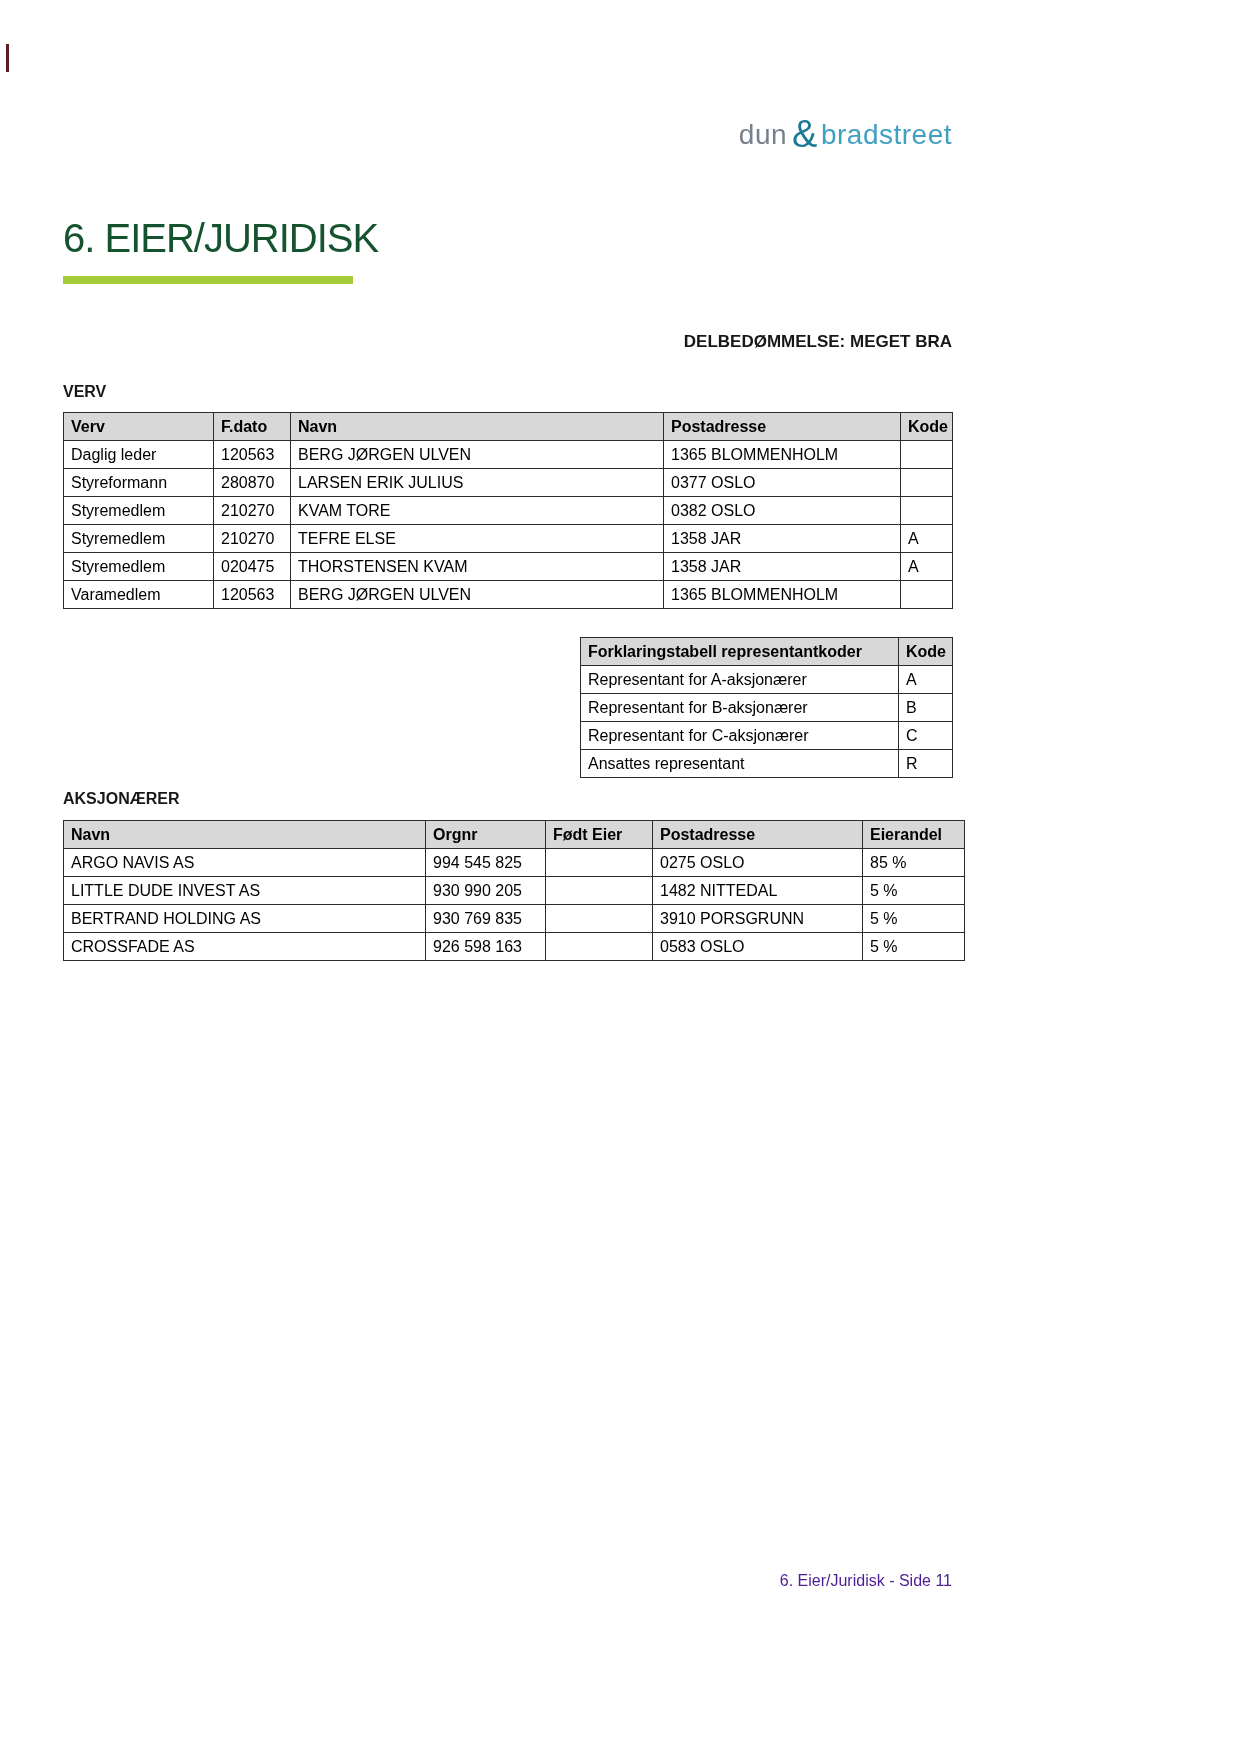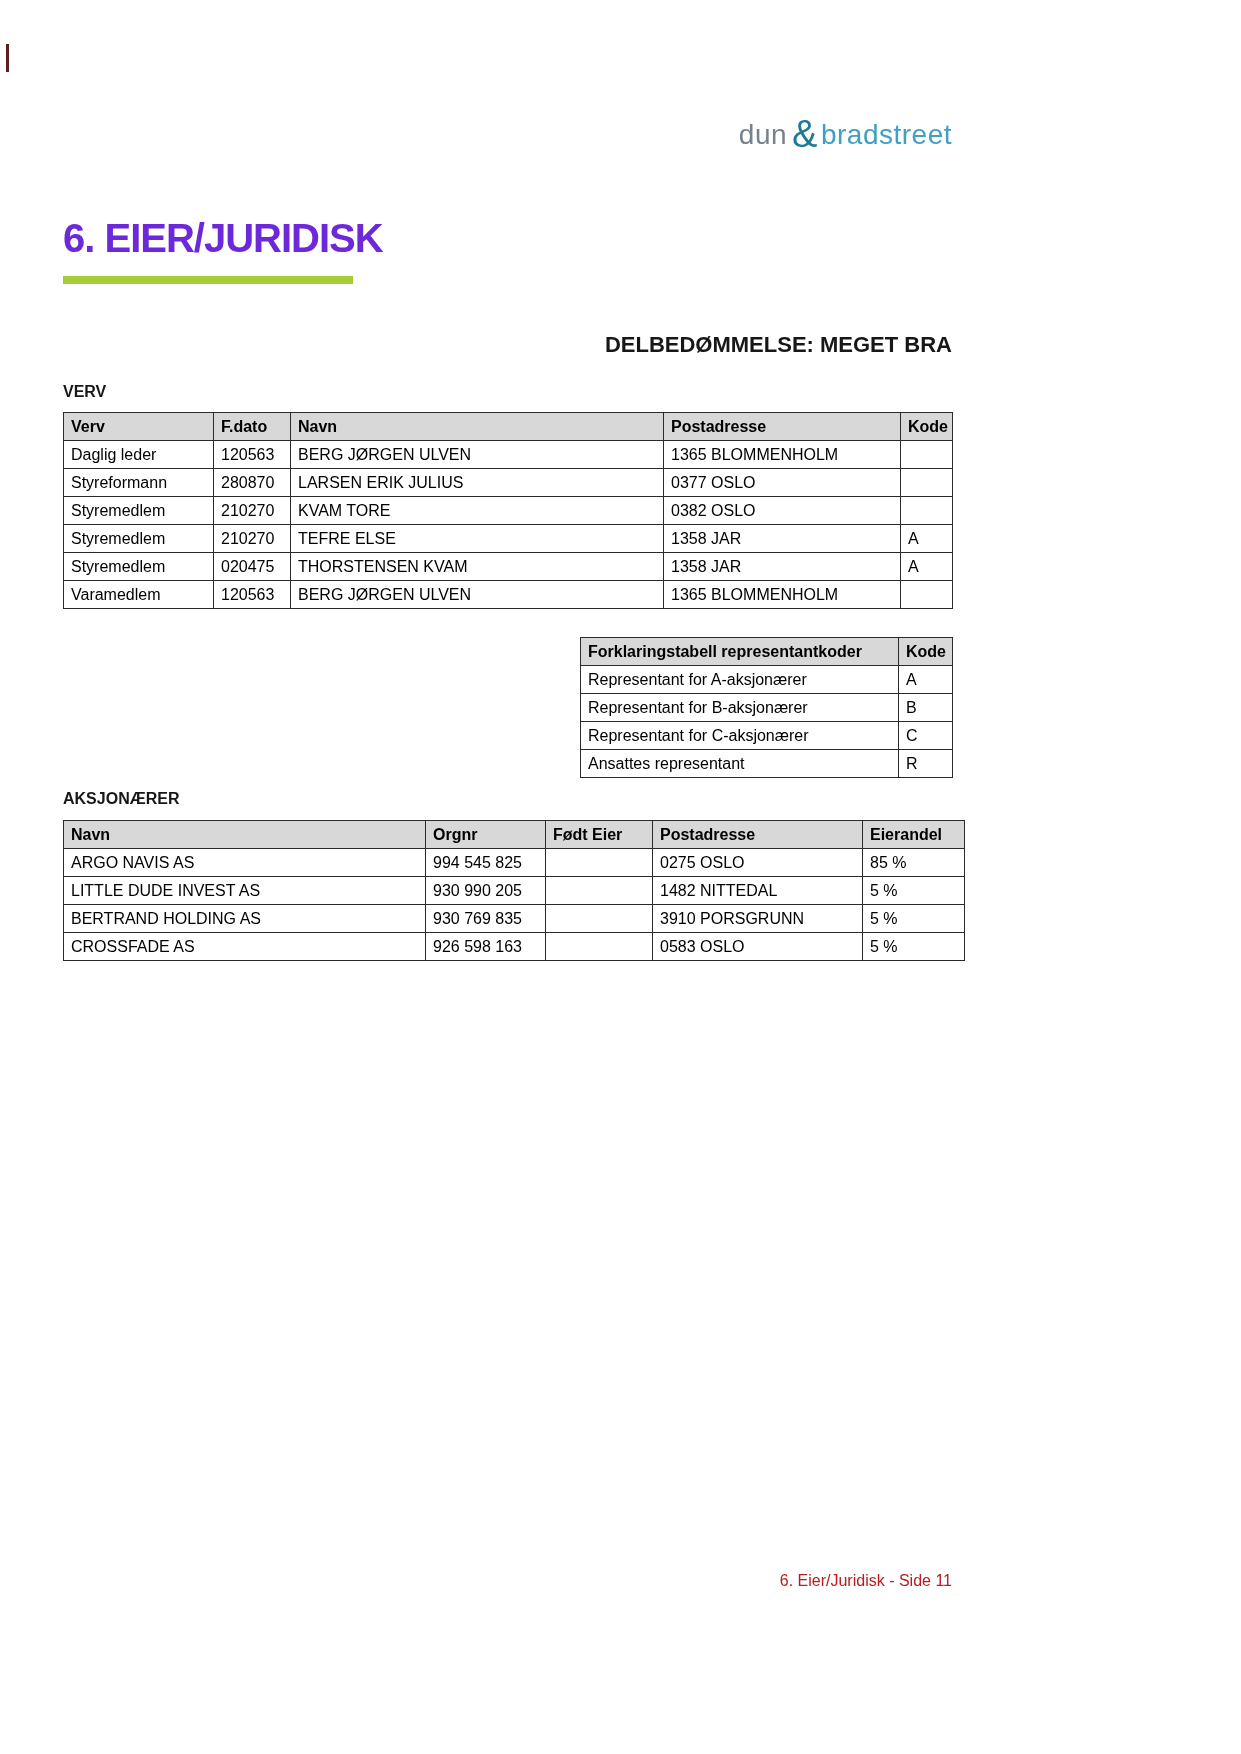--- a/index.html
+++ b/index.html
@@ -44,34 +44,34 @@
     top: 3px;
     font-weight: 400;
   }
   .logo-bradstreet { color: #419fc4; }
   
   .page-title {
     position: absolute;
     top: 172px; left: 0;
     margin: 0;
     font-size: 40px;
-    font-weight: 700;
+    font-weight: 400;
     letter-spacing: -1px;
-    color: #6d28d9;
+    color: #14532d;
   }
   .green-bar {
     position: absolute;
     top: 232px; left: 0;
     width: 290px; height: 8px;
     background: #a5cd39;
   }
   .assessment {
     position: absolute;
     top: 288px; right: 0;
-    font-size: 22px;
+    font-size: 17px;
     font-weight: bold;
     color: #171717;
     text-align: right;
   }
   .section-heading {
     position: absolute;
     left: 0;
     font-size: 16px;
     font-weight: bold;
     color: #171717;
@@ -113,21 +113,21 @@
   .aksj-table { top: 776px; left: 0; width: 889px; }
   .aksj-table th:nth-child(1) { width: 362px; }
   .aksj-table th:nth-child(2) { width: 120px; }
   .aksj-table th:nth-child(3) { width: 107px; }
   .aksj-table th:nth-child(4) { width: 210px; }
   .aksj-table th:nth-child(5) { width: 102px; }
   .page-footer {
     position: absolute;
     top: 1528px; right: 0;
     font-size: 16px;
-    color: #b91c1c;
+    color: #4c1d95;
     text-align: right;
   }
 </style>
 </head>
 <body>
 
 <div class="page">
   <div class="edge-mark"></div>
 
   <div class="content">

